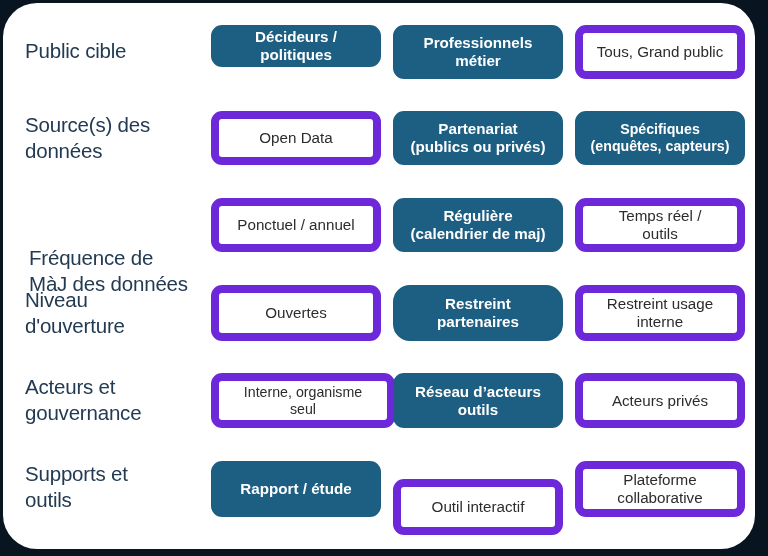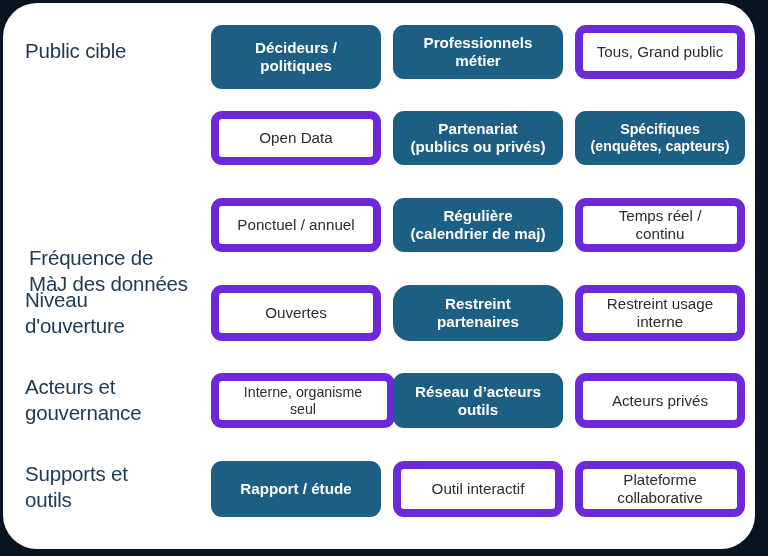--- a/index.html
+++ b/index.html
@@ -99,43 +99,45 @@
 </style>
 </head>
 <body>
 
 <div id="stage">
   <div id="card">
     <div class="matrix">
 
       <div class="row" style="top:22px;height:54px;">
         <div class="row-label" style="top:13px;">Public cible</div>
-        <div class="cell filled" style="left:208px;top:0;width:170px;height:64px;">Décideurs /
+        <div class="cell filled" style="left:208px;top:0;width:170px;height:42px;">Décideurs /
 politiques</div>
         <div class="cell filled" style="left:390px;top:0;width:170px;height:54px;">Professionnels
 métier</div>
         <div class="cell outlined" style="left:572px;top:0;width:170px;height:54px;">Tous, Grand public</div>
       </div>
 
       <div class="row" style="top:108px;height:54px;">
+        <div class="row-label" style="top:1px;">Source(s) des
+données</div>
         <div class="cell outlined" style="left:208px;top:0;width:170px;height:54px;">Open Data</div>
         <div class="cell filled" style="left:390px;top:0;width:170px;height:54px;">Partenariat
 (publics ou privés)</div>
         <div class="cell filled small" style="left:572px;top:0;width:170px;height:54px;">Spécifiques
 (enquêtes, capteurs)</div>
       </div>
 
       <div class="row" style="top:195px;height:54px;">
         <div class="row-label indent" style="top:-1px;margin-top:48px;">Fréquence de
 MàJ des données</div>
         <div class="cell outlined" style="left:208px;top:0;width:170px;height:54px;">Ponctuel / annuel</div>
         <div class="cell filled" style="left:390px;top:0;width:170px;height:54px;">Régulière
 (calendrier de maj)</div>
         <div class="cell outlined" style="left:572px;top:0;width:170px;height:54px;">Temps réel /
-continu</div>
+outils</div>
       </div>
 
       <div class="row" style="top:282px;height:56px;">
         <div class="row-label" style="top:2px;">Niveau
 d'ouverture</div>
         <div class="cell outlined" style="left:208px;top:0;width:170px;height:56px;">Ouvertes</div>
         <div class="cell filled" style="left:390px;top:0;width:170px;height:56px;border-radius:17px;">Restreint
 partenaires</div>
         <div class="cell outlined" style="left:572px;top:0;width:170px;height:56px;">Restreint usage
 interne</div>
@@ -148,20 +150,20 @@
 seul</div>
         <div class="cell filled" style="left:390px;top:0;width:170px;height:55px;">Réseau d’acteurs
 outils</div>
         <div class="cell outlined" style="left:572px;top:0;width:170px;height:55px;">Acteurs privés</div>
       </div>
 
       <div class="row" style="top:458px;height:56px;">
         <div class="row-label" style="top:0px;">Supports et
 outils</div>
         <div class="cell filled" style="left:208px;top:0;width:170px;height:56px;">Rapport / étude</div>
-        <div class="cell outlined" style="left:390px;top:0;width:170px;height:56px;">Outil interactif</div>
+        <div class="cell outlined" style="left:390px;top:18px;width:170px;height:56px;">Outil interactif</div>
         <div class="cell outlined" style="left:572px;top:0;width:170px;height:56px;">Plateforme
 collaborative</div>
       </div>
 
     </div>
   </div>
 </div>
 
 </body></html>

